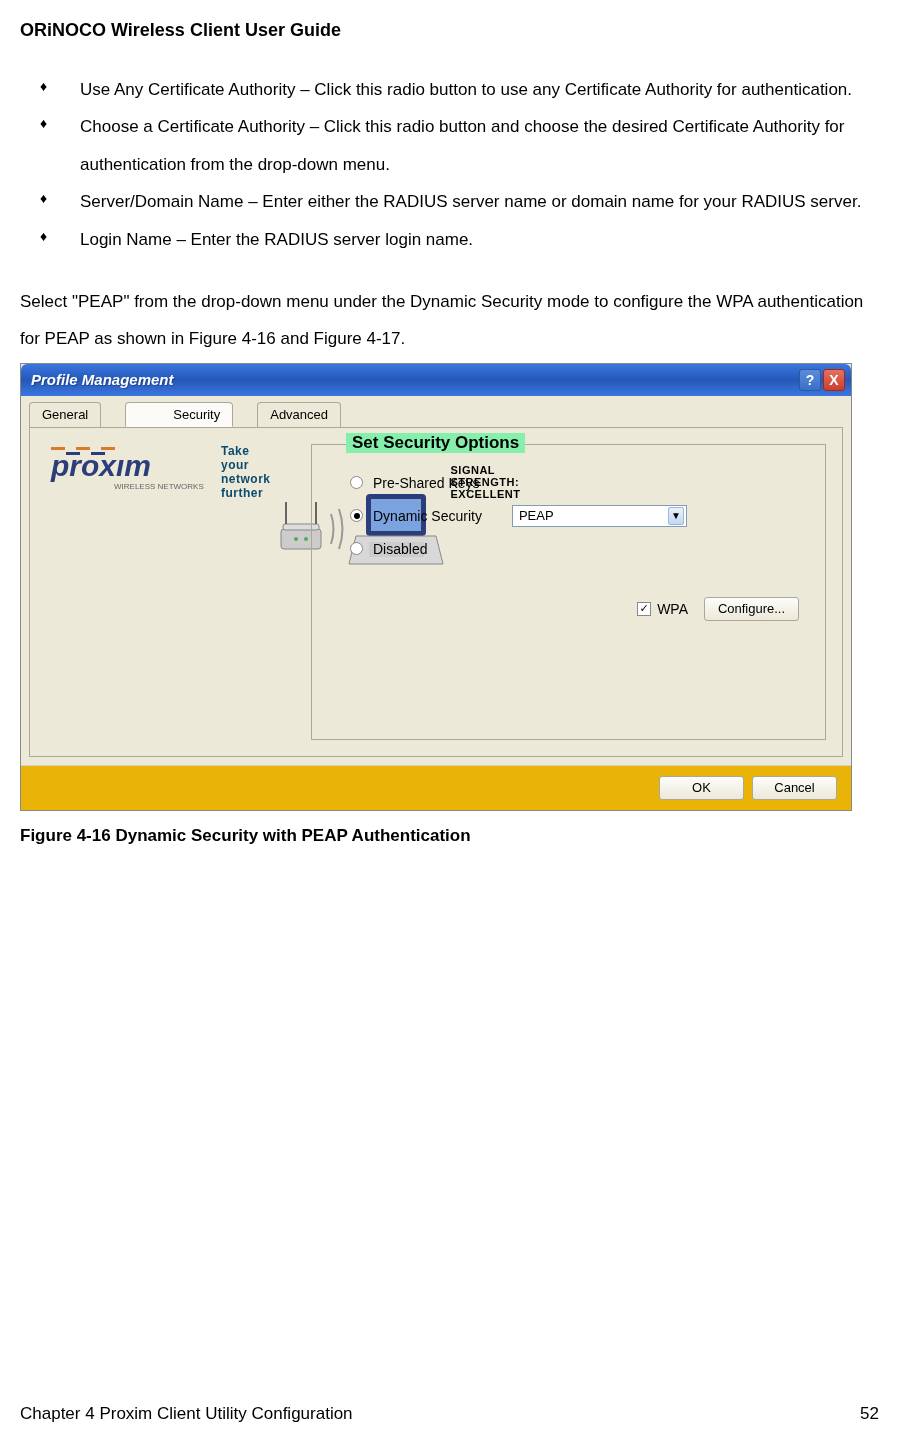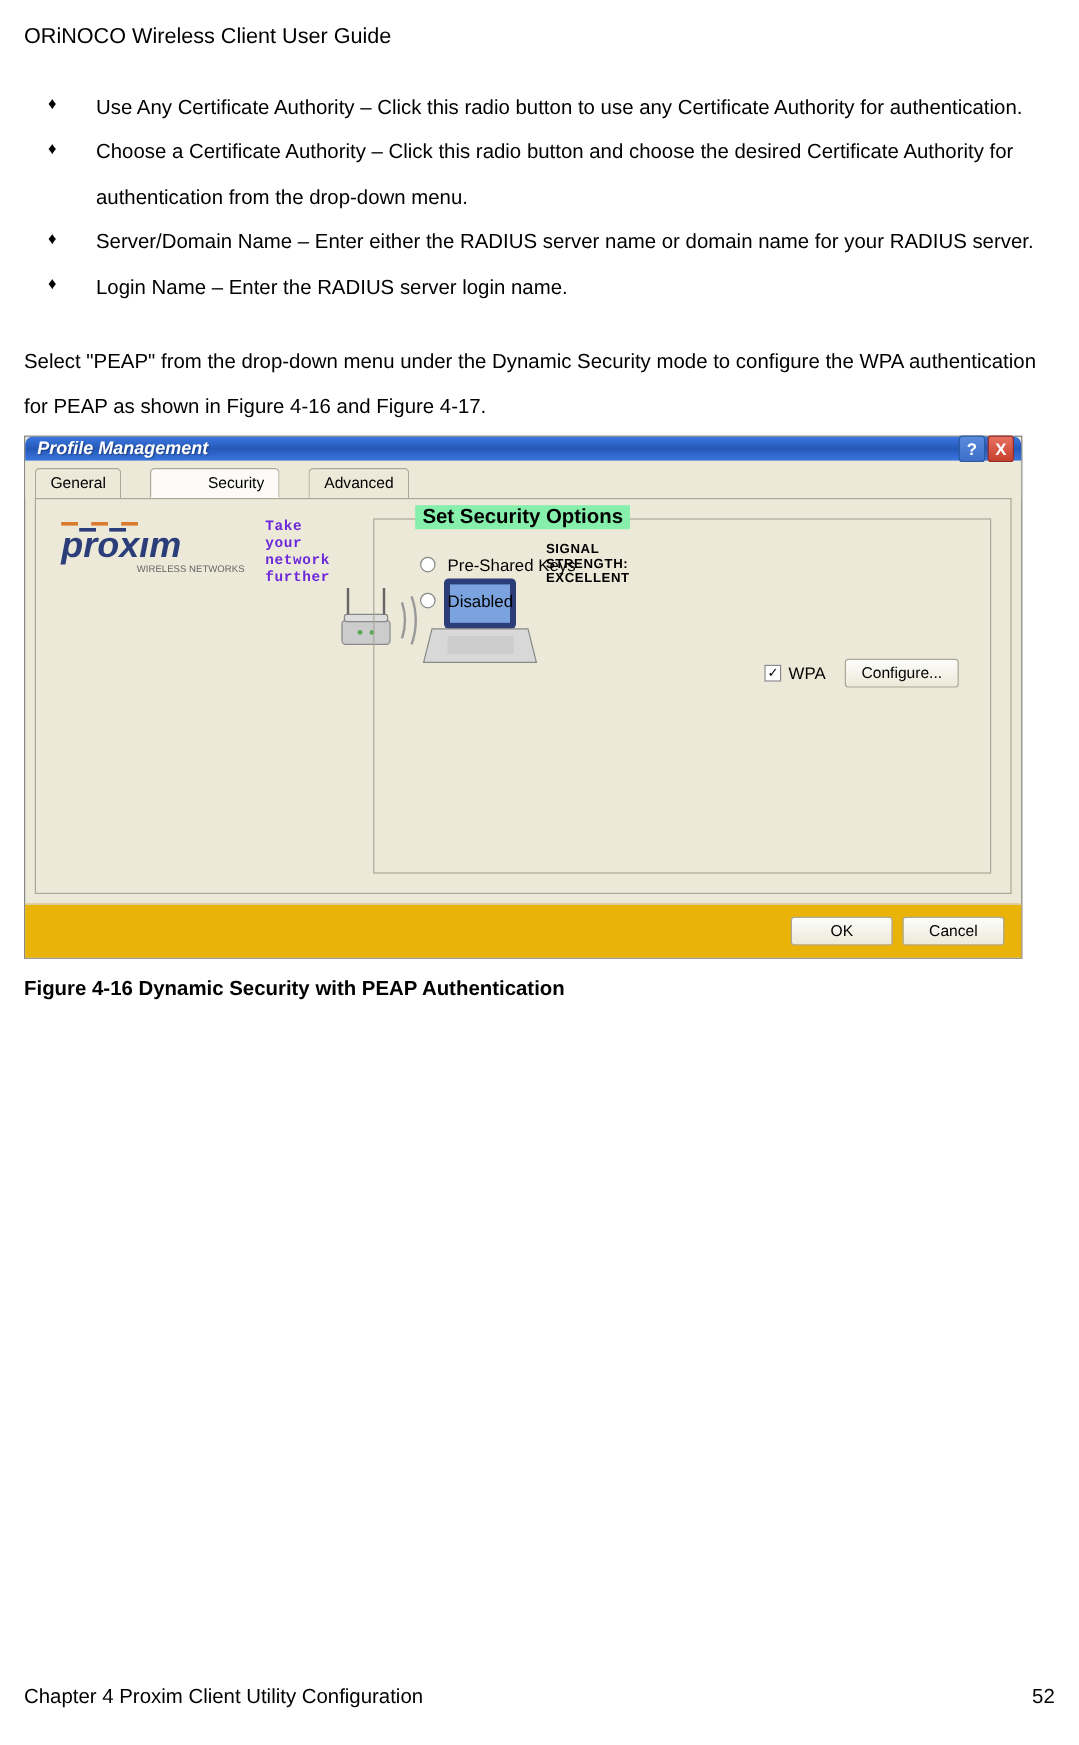--- a/index.html
+++ b/index.html
@@ -7,21 +7,21 @@
       font-family: Arial, sans-serif;
       background: #fff;
       width: 899px;
       height: 1454px;
       position: relative;
       padding: 20px 20px 40px 20px;
     }
     .header-text {
       font-family: "Trebuchet MS", sans-serif;
       font-size: 18px;
-      font-weight: normal;
+      font-weight: bold;
       margin-bottom: 30px;
     }
     .bullet-list {
       list-style: none;
       padding-left: 35px;
       margin-bottom: 25px;
     }
     .bullet-list li {
       position: relative;
       font-size: 17px;
@@ -42,21 +42,21 @@
       margin-bottom: 5px;
     }
     .dialog-wrap {
       border: 1px solid #888;
       width: 832px;
       background: #ece9d8;
       margin-bottom: 15px;
     }
     .titlebar {
       background: linear-gradient(180deg, #3b77e0 0%, #2558b8 50%, #3b77e0 100%);
-      height: 20px;
+      height: 32px;
       display: flex;
       align-items: center;
       justify-content: space-between;
       padding: 0 6px 0 10px;
       border-top-left-radius: 6px;
       border-top-right-radius: 6px;
     }
     .titlebar-title {
       color: #fff;
       font-weight: bold;
@@ -117,23 +117,22 @@
     .logo-area {
       margin-bottom: 6px;
     }
     .proxim-logo {
       width: 175px;
       height: 55px;
     }
     .tagline {
       font-size: 12px;
       font-weight: bold;
-      color: #6d28d9;
+      color: #0c4a6e;
       letter-spacing: 0.5px;
-      font-family: Liberation Mono, monospace;
     }
     .device-illu { margin-top: 30px; }
     .signal-label {
       font-size: 11px;
       font-weight: bold;
       letter-spacing: 0.5px;
       margin-top: 20px;
     }
     .groupbox {
       border: 1px solid #aca899;
@@ -310,20 +309,28 @@
       <div class="signal-label">SIGNAL STRENGTH: EXCELLENT</div>
     </div>
     <div class="groupbox">
       <div class="groupbox-title">Set Security Options</div>
       <div style="height:15px"></div>
       <div class="radio-row">
         <span class="radio-box"></span>
         <span>Pre-Shared Keys</span>
       </div>
       <div class="radio-row">
+        <span class="radio-box checked"></span>
+        <span>Dynamic Security</span>
+        <span class="dropdown">
+          <span>PEAP</span>
+          <span class="dropdown-arrow">▼</span>
+        </span>
+      </div>
+      <div class="radio-row">
         <span class="radio-box"></span>
         <span>Disabled</span>
       </div>
       <div class="chk-row">
         <span class="chk-lbl">
           <span class="chkbox">✓</span>
           <span>WPA</span>
         </span>
         <span class="win-btn">Configure...</span>
       </div>

